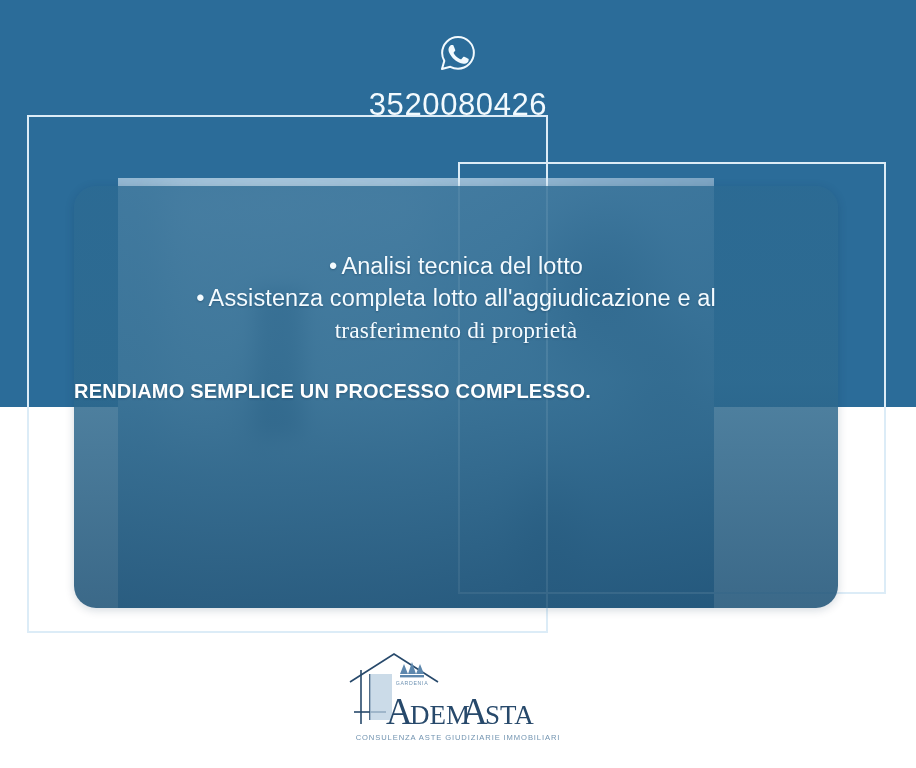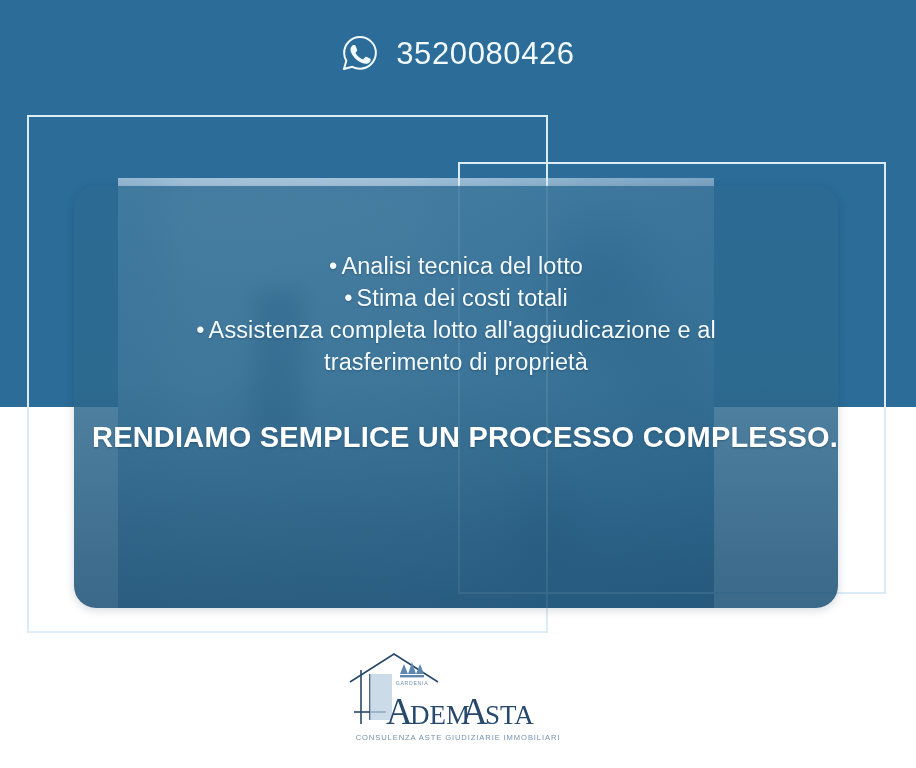--- a/index.html
+++ b/index.html
@@ -101,35 +101,35 @@
     left: 74px;
     top: 186px;
     width: 764px;
     height: 422px;
     border-radius: 22px;
     background: linear-gradient(180deg, rgba(44,106,146,0.80) 0%, rgba(46,106,143,0.84) 46%, rgba(32,84,120,0.88) 100%);
     box-shadow: 0 2px 10px rgba(10,40,66,0.18);
     box-sizing: border-box;
     display: flex;
     flex-direction: column;
-    align-items: flex-end;
+    align-items: flex-start;
     justify-content: flex-start;
-    gap: 9px;
   }
 
   
   .phone-row {
     position: absolute;
     left: 0;
     top: 34px;
     width: 916px;
     display: flex;
     align-items: center;
     justify-content: center;
     gap: 17px;
+    flex-direction: column;
   }
   .wa-icon {
     width: 38px;
     height: 38px;
     display: block;
   }
   .phone-number {
     color: #f2fafe;
     font-size: 31px;
     letter-spacing: 0.6px;
@@ -152,26 +152,27 @@
     line-height: 32px;
     letter-spacing: 0.1px;
     text-shadow: 0 1px 2px rgba(12,44,72,0.35);
   }
   .bullets li .dot {
     display: inline-block;
     margin-right: 4px;
   }
   .bullets li .line2 {
     display: block;
+    font-family: Liberation Serif, serif;
   }
 
   .tagline {
     margin-top: 34px;
     color: #ffffff;
-    font-size: 29px;
+    font-size: 20px;
     font-weight: bold;
     letter-spacing: 0.2px;
     text-align: center;
     text-shadow: 0 1px 2px rgba(12,44,72,0.4);
   }
 
   
   .logo {
     position: absolute;
     left: 50%;
@@ -208,23 +209,20 @@
     </span>
     <span class="phone-number">3520080426</span>
   </div>
 
   <div class="card">
     <ul class="bullets">
       <li>
         <span class="dot">•</span><span>Analisi tecnica del lotto</span>
       </li>
       <li>
-        <span class="dot">•</span><span>Stima dei costi totali</span>
-      </li>
-      <li>
         <span class="dot">•</span><span>Assistenza completa lotto all'aggiudicazione e al</span>
         <span class="line2">trasferimento di proprietà</span>
       </li>
     </ul>
 
     <div class="tagline">RENDIAMO SEMPLICE UN PROCESSO COMPLESSO.</div>
   </div>
 
   <div class="logo">
     <svg viewBox="0 0 260 104" xmlns="http://www.w3.org/2000/svg">

